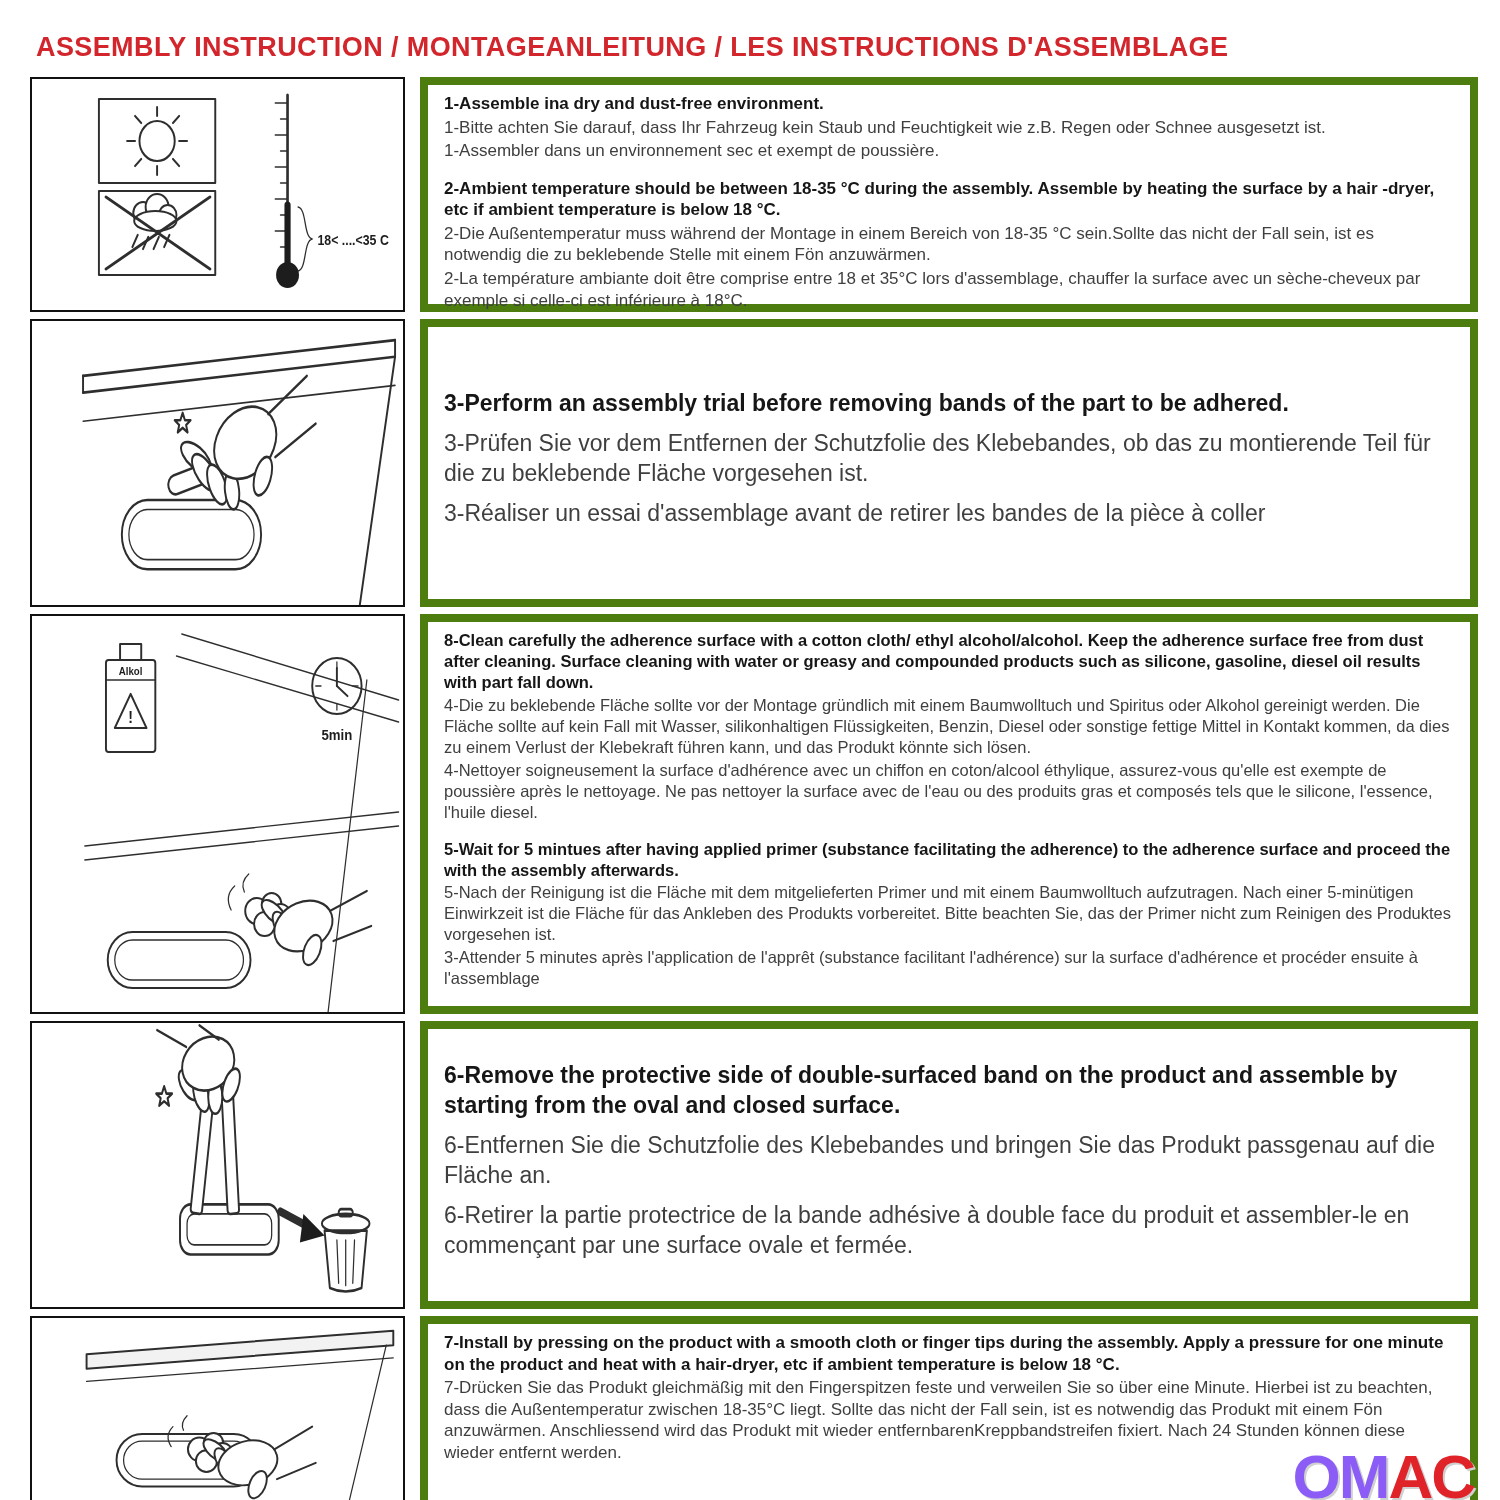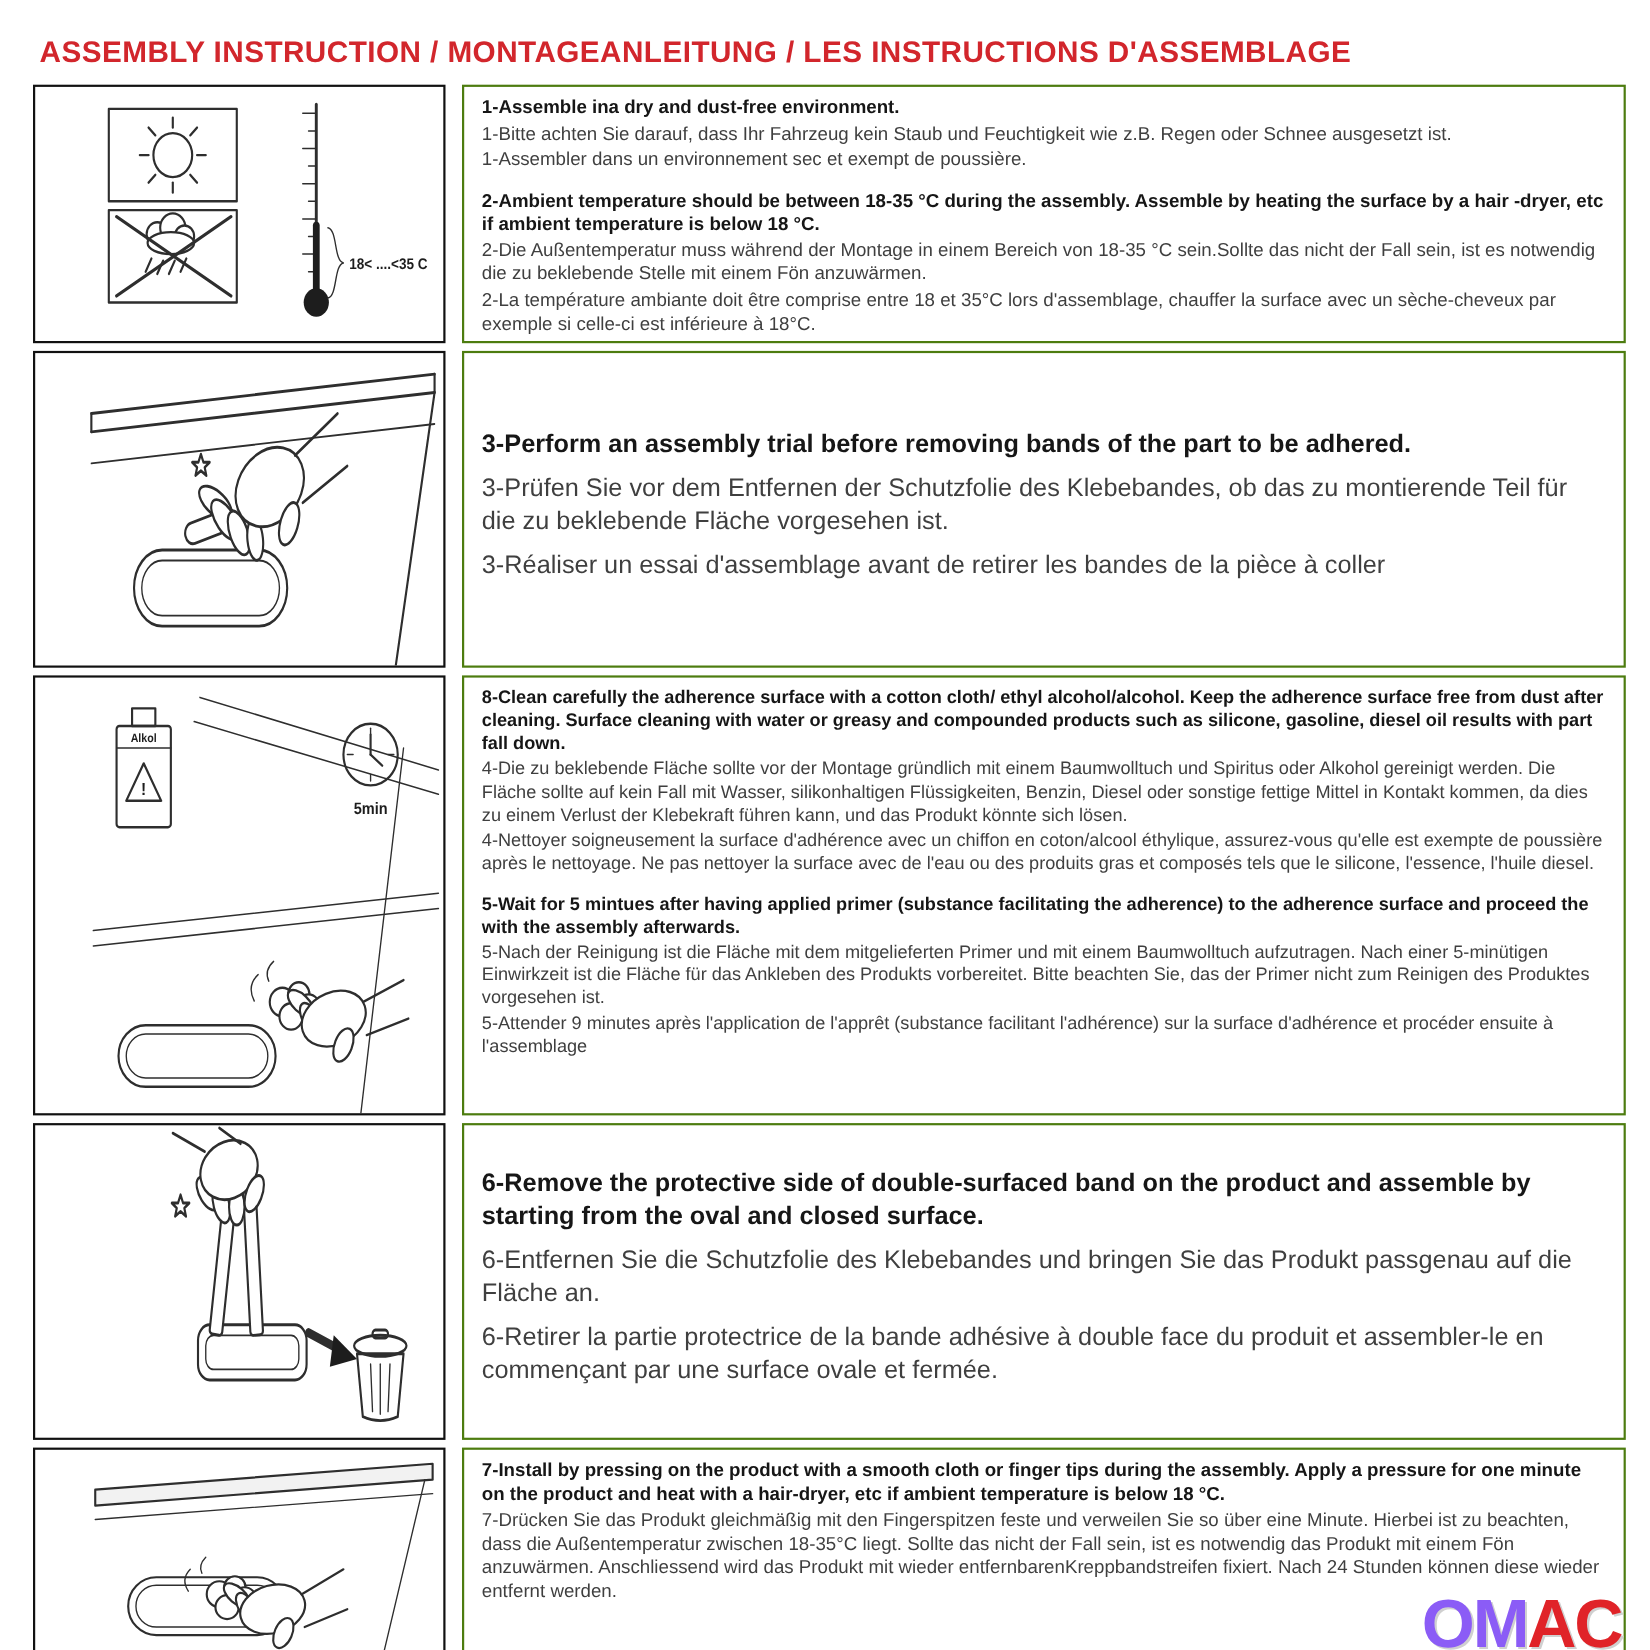--- a/index.html
+++ b/index.html
@@ -26,21 +26,21 @@
   .illus{
     width:375px;min-width:375px;
     border:2px solid #111;
     box-sizing:border-box;
     background:#fff;
     padding-left:44px;
   }
   .illus svg{display:block;width:100%;height:100%;}
   .textbox{
     flex:1;
-    border:2px solid #4d7c0f;
+    border:8px solid #4d7c0f;
     box-sizing:border-box;
     padding:8px 18px 6px 16px;
     display:flex;flex-direction:column;
     background:#fff;
   }
   .textbox.center{justify-content:center;}
   .h235{height:235px}.h242{height:288px}.h400{height:400px}.h247{height:224px}
   p{margin:0 0 2px 0;line-height:1.27;}
   .t-md p{font-size:17px;}
   .t-sm p{font-size:16.5px;}
@@ -221,21 +221,21 @@
           <path d="M180,270 q-12,10 -4,24" class="thin"></path>
           <path d="M196,258 q-10,8 -5,18" class="thin"></path>
         </svg>
       </div>
       <div class="textbox h400 t-sm">
         <p class="lead">8-Clean carefully the adherence surface with a cotton cloth/ ethyl alcohol/alcohol. Keep the adherence surface free from dust after cleaning. Surface cleaning with water or greasy and compounded products such as silicone, gasoline, diesel oil results with part fall down.</p>
         <p>4-Die zu beklebende Fläche sollte vor der Montage gründlich mit einem Baumwolltuch und Spiritus oder Alkohol gereinigt werden. Die Fläche sollte auf kein Fall mit Wasser, silikonhaltigen Flüssigkeiten, Benzin, Diesel oder sonstige fettige Mittel in Kontakt kommen, da dies zu einem Verlust der Klebekraft führen kann, und das Produkt könnte sich lösen.</p>
         <p>4-Nettoyer soigneusement la surface d'adhérence avec un chiffon en coton/alcool éthylique, assurez-vous qu'elle est exempte de poussière après le nettoyage. Ne pas nettoyer la surface avec de l'eau ou des produits gras et composés tels que le silicone, l'essence, l'huile diesel.</p>
         <p class="lead gap">5-Wait for 5 mintues after having applied primer (substance facilitating the adherence) to the adherence surface and proceed the with the assembly afterwards.</p>
         <p>5-Nach der Reinigung ist die Fläche mit dem mitgelieferten Primer und mit einem Baumwolltuch aufzutragen. Nach einer 5-minütigen Einwirkzeit ist die Fläche für das Ankleben des Produkts vorbereitet. Bitte beachten Sie, das der Primer nicht zum Reinigen des Produktes vorgesehen ist.</p>
-        <p>5-Attender 9 minutes après l'application de l'apprêt (substance facilitant l'adhérence) sur la surface d'adhérence et procéder ensuite à l'assemblage</p>
+        <p>3-Attender 5 minutes après l'application de l'apprêt (substance facilitant l'adhérence) sur la surface d'adhérence et procéder ensuite à l'assemblage</p>
       </div>
     </div>
 
     <div class="row">
       <div class="illus h242">
         <svg viewBox="0 0 371 238" preserveAspectRatio="none">
           <g>
             <rect x="118" y="152" width="112" height="42" rx="12" class="f-white"></rect>
             <rect x="126" y="160" width="96" height="26" rx="8" class="thin"></rect>
           </g>

